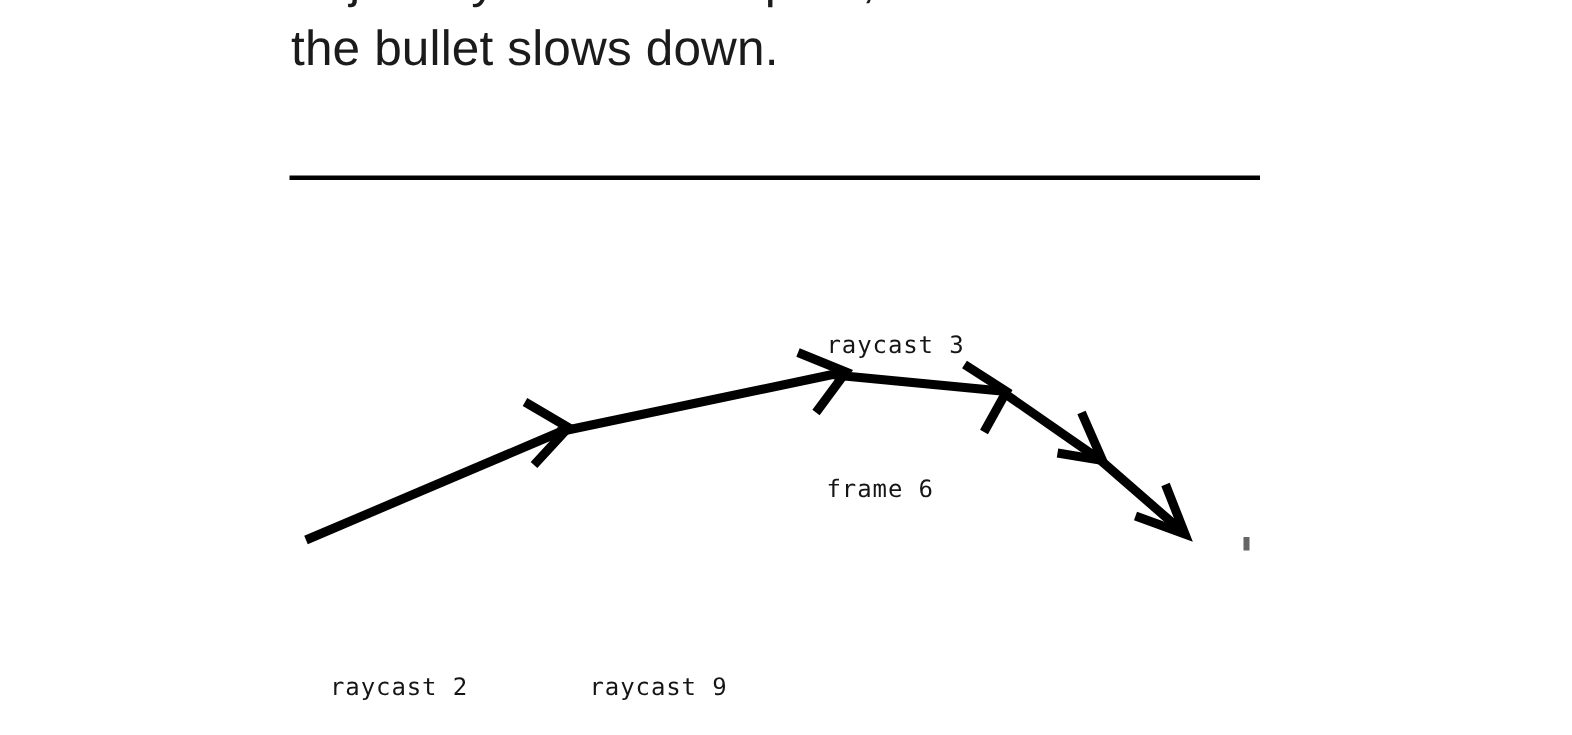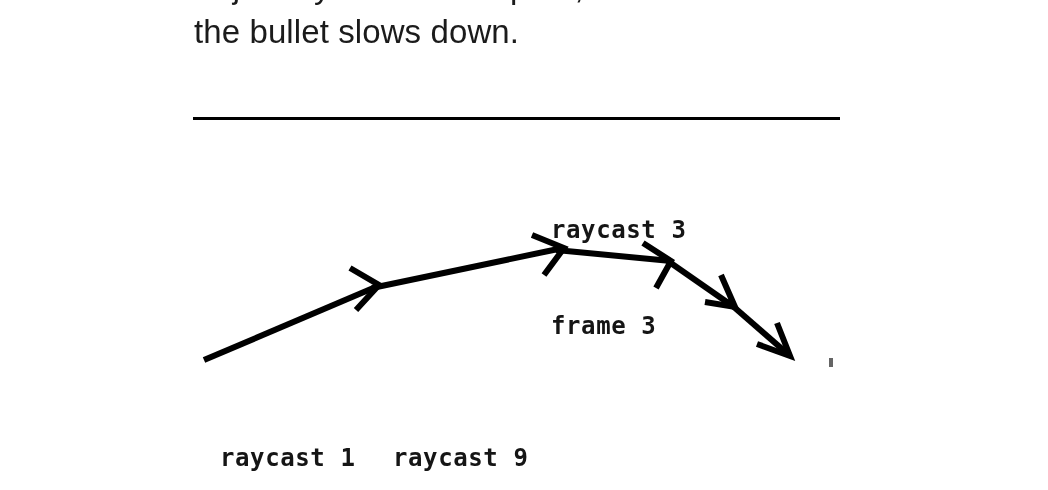--- a/index.html
+++ b/index.html
@@ -77,26 +77,26 @@
     position: absolute;
     left: 0;
     top: 0;
     display: block;
   }
 
   
   .mono-label {
     position: absolute;
     font-family: "DejaVu Sans Mono", "Liberation Mono", monospace;
-    font-size: 24px;
+    font-size: 16px;
     line-height: 32px;
     color: #151515;
     white-space: pre;
     letter-spacing: 0.6px;
-    font-weight: 700;
+    font-weight: 400;
   }
   .mono-label .row { display: block; }
 
   #label-raycast3 { left: 551px; top: 150px; }
   #label-raycast1 { left: 220px; top: 378px; }
   #label-raycast2 { left: 393px; top: 378px; }
   #label-etc      { left: 772px; top: 249px; }
 
   
   .speck {
@@ -147,25 +147,25 @@
         <path d="M 643 243 L 671 261 L 656 288"></path>
 
         <path d="M 721 275 L 735 307 L 705 302"></path>
 
         <path d="M 777 323 L 790 356 L 757 344"></path>
       </g>
     </svg>
 
     <div class="mono-label" id="label-raycast3">
       <span class="row">raycast 3</span>
-      <span class="row">frame 3</span>
+      <span class="row">frame 6</span>
     </div>
 
     <div class="mono-label" id="label-raycast1">
-      <span class="row">raycast 1</span>
+      <span class="row">raycast 2</span>
       
     </div>
 
     <div class="mono-label" id="label-raycast2">
       <span class="row">raycast 9</span>
       
     </div>
 
 
     <div class="speck"></div>

